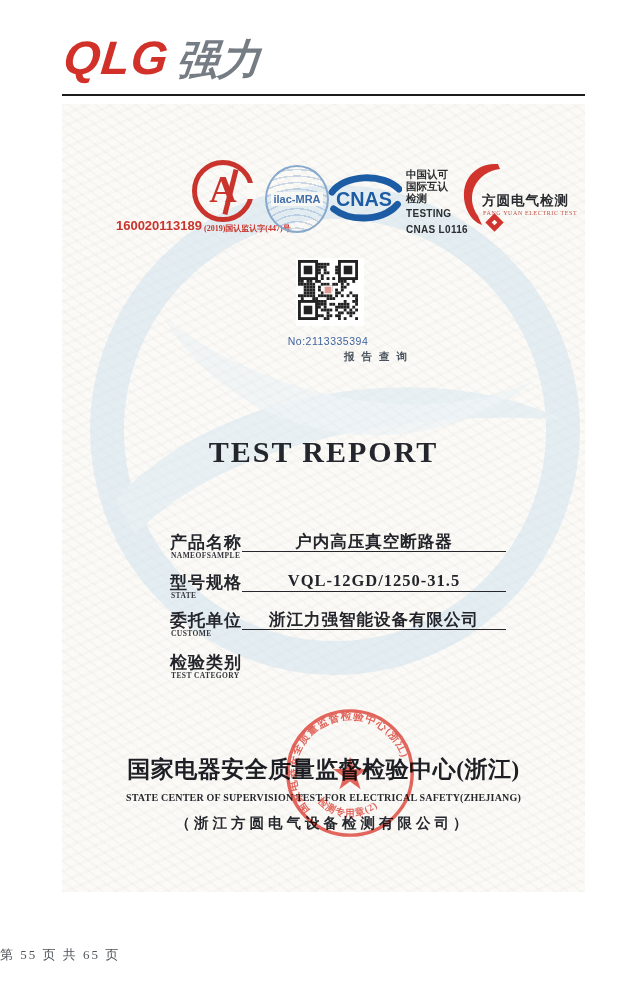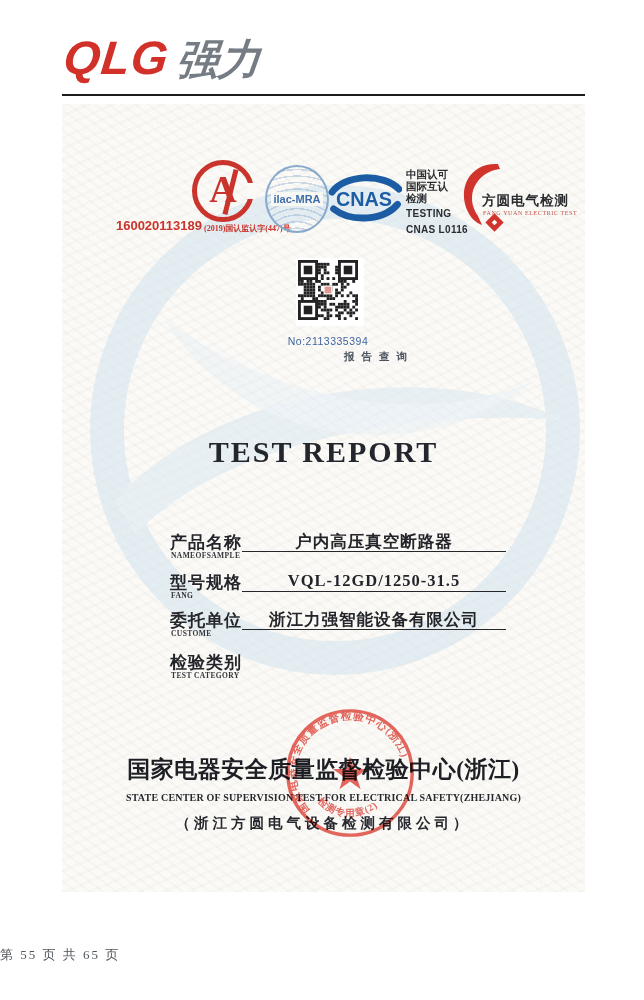--- a/index.html
+++ b/index.html
@@ -307,21 +307,21 @@
     <div class="title-en">TEST REPORT</div>
 
     <div class="fields">
       <div class="frow" style="top:0">
         <span class="lcn">产品名称</span>
         <span class="len">NAMEOFSAMPLE</span>
         <span class="vline">户内高压真空断路器</span>
       </div>
       <div class="frow" style="top:40px">
         <span class="lcn">型号规格</span>
-        <span class="len">FANG</span>
+        <span class="len">STATE</span>
         <span class="vline">VQL-12GD/1250-31.5</span>
       </div>
       <div class="frow" style="top:78px">
         <span class="lcn">委托单位</span>
         <span class="len">CUSTOME</span>
         <span class="vline">浙江力强智能设备有限公司</span>
       </div>
       <div class="frow" style="top:120px">
         <span class="lcn">检验类别</span>
         <span class="len">TEST CATEGORY</span>

